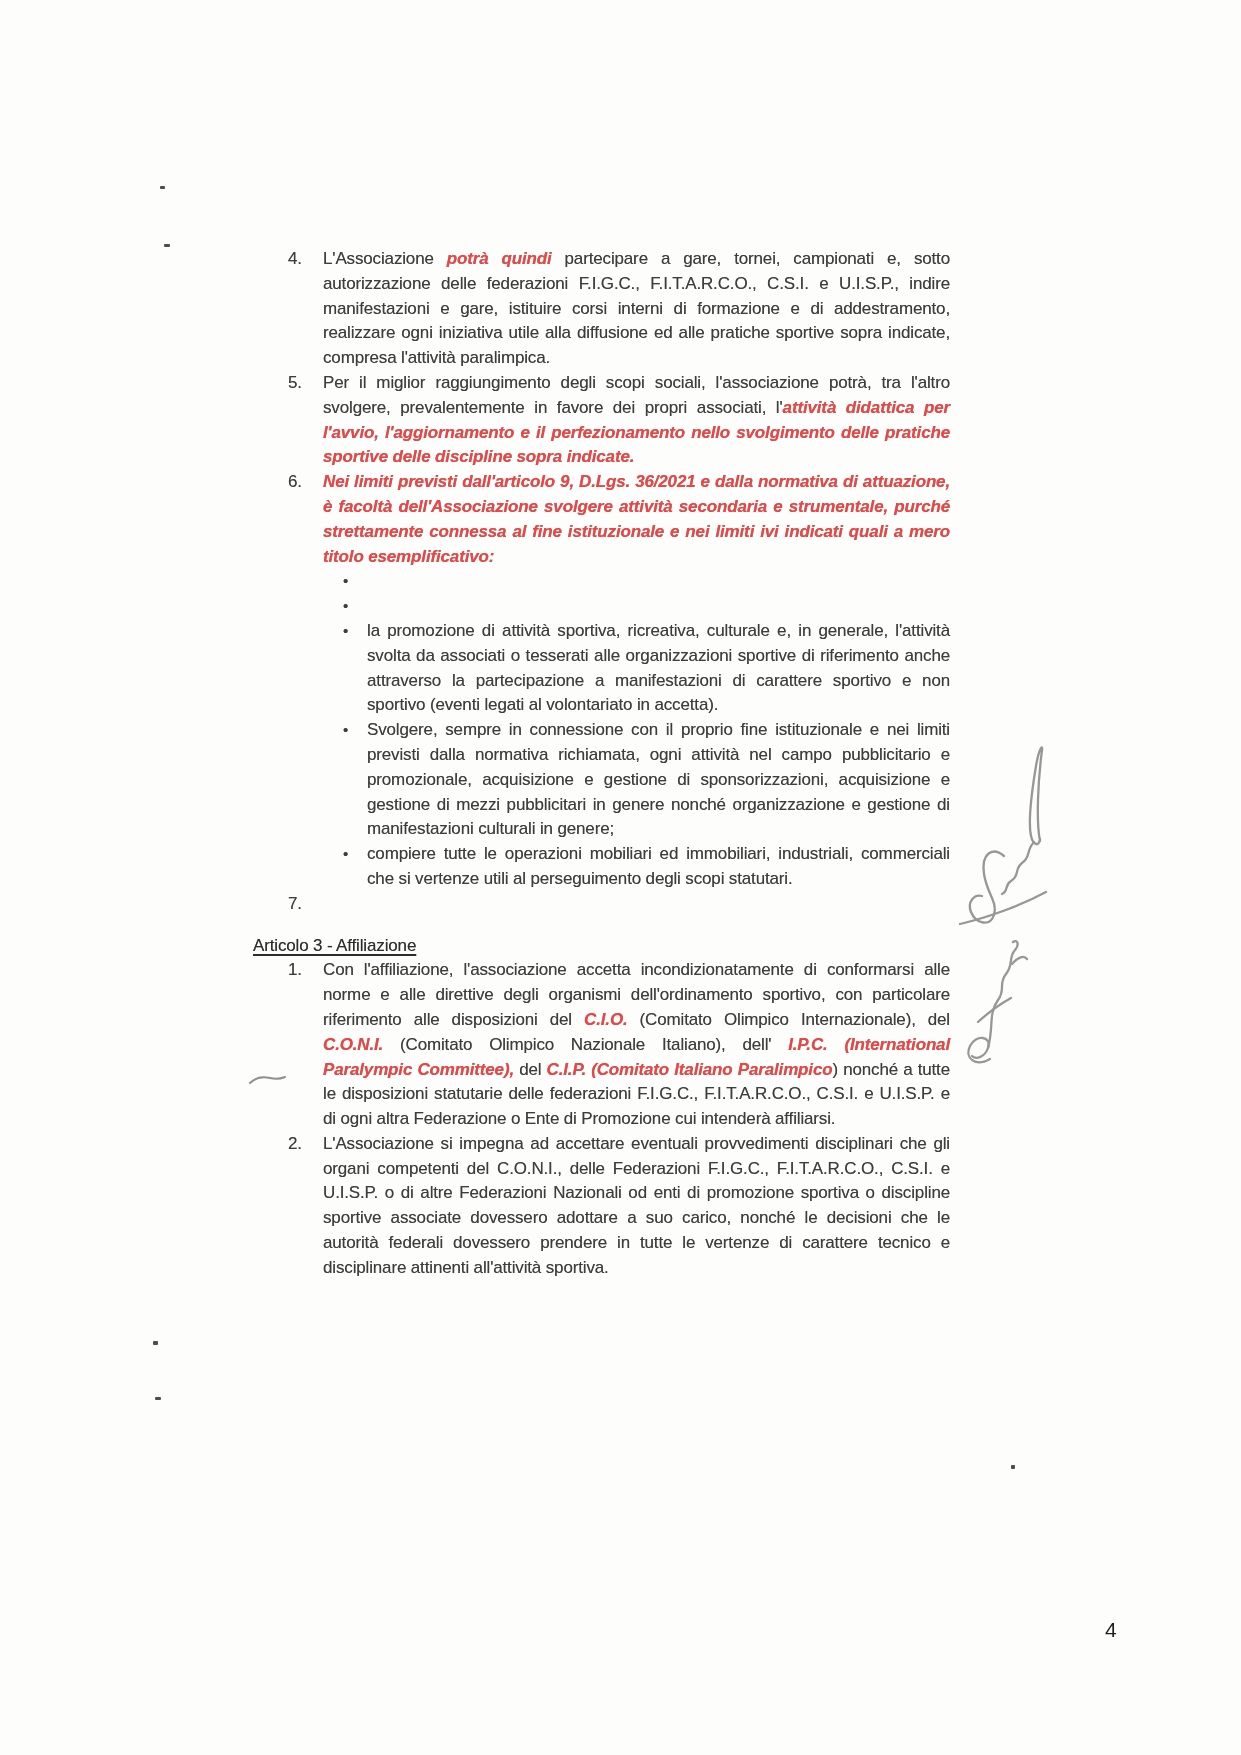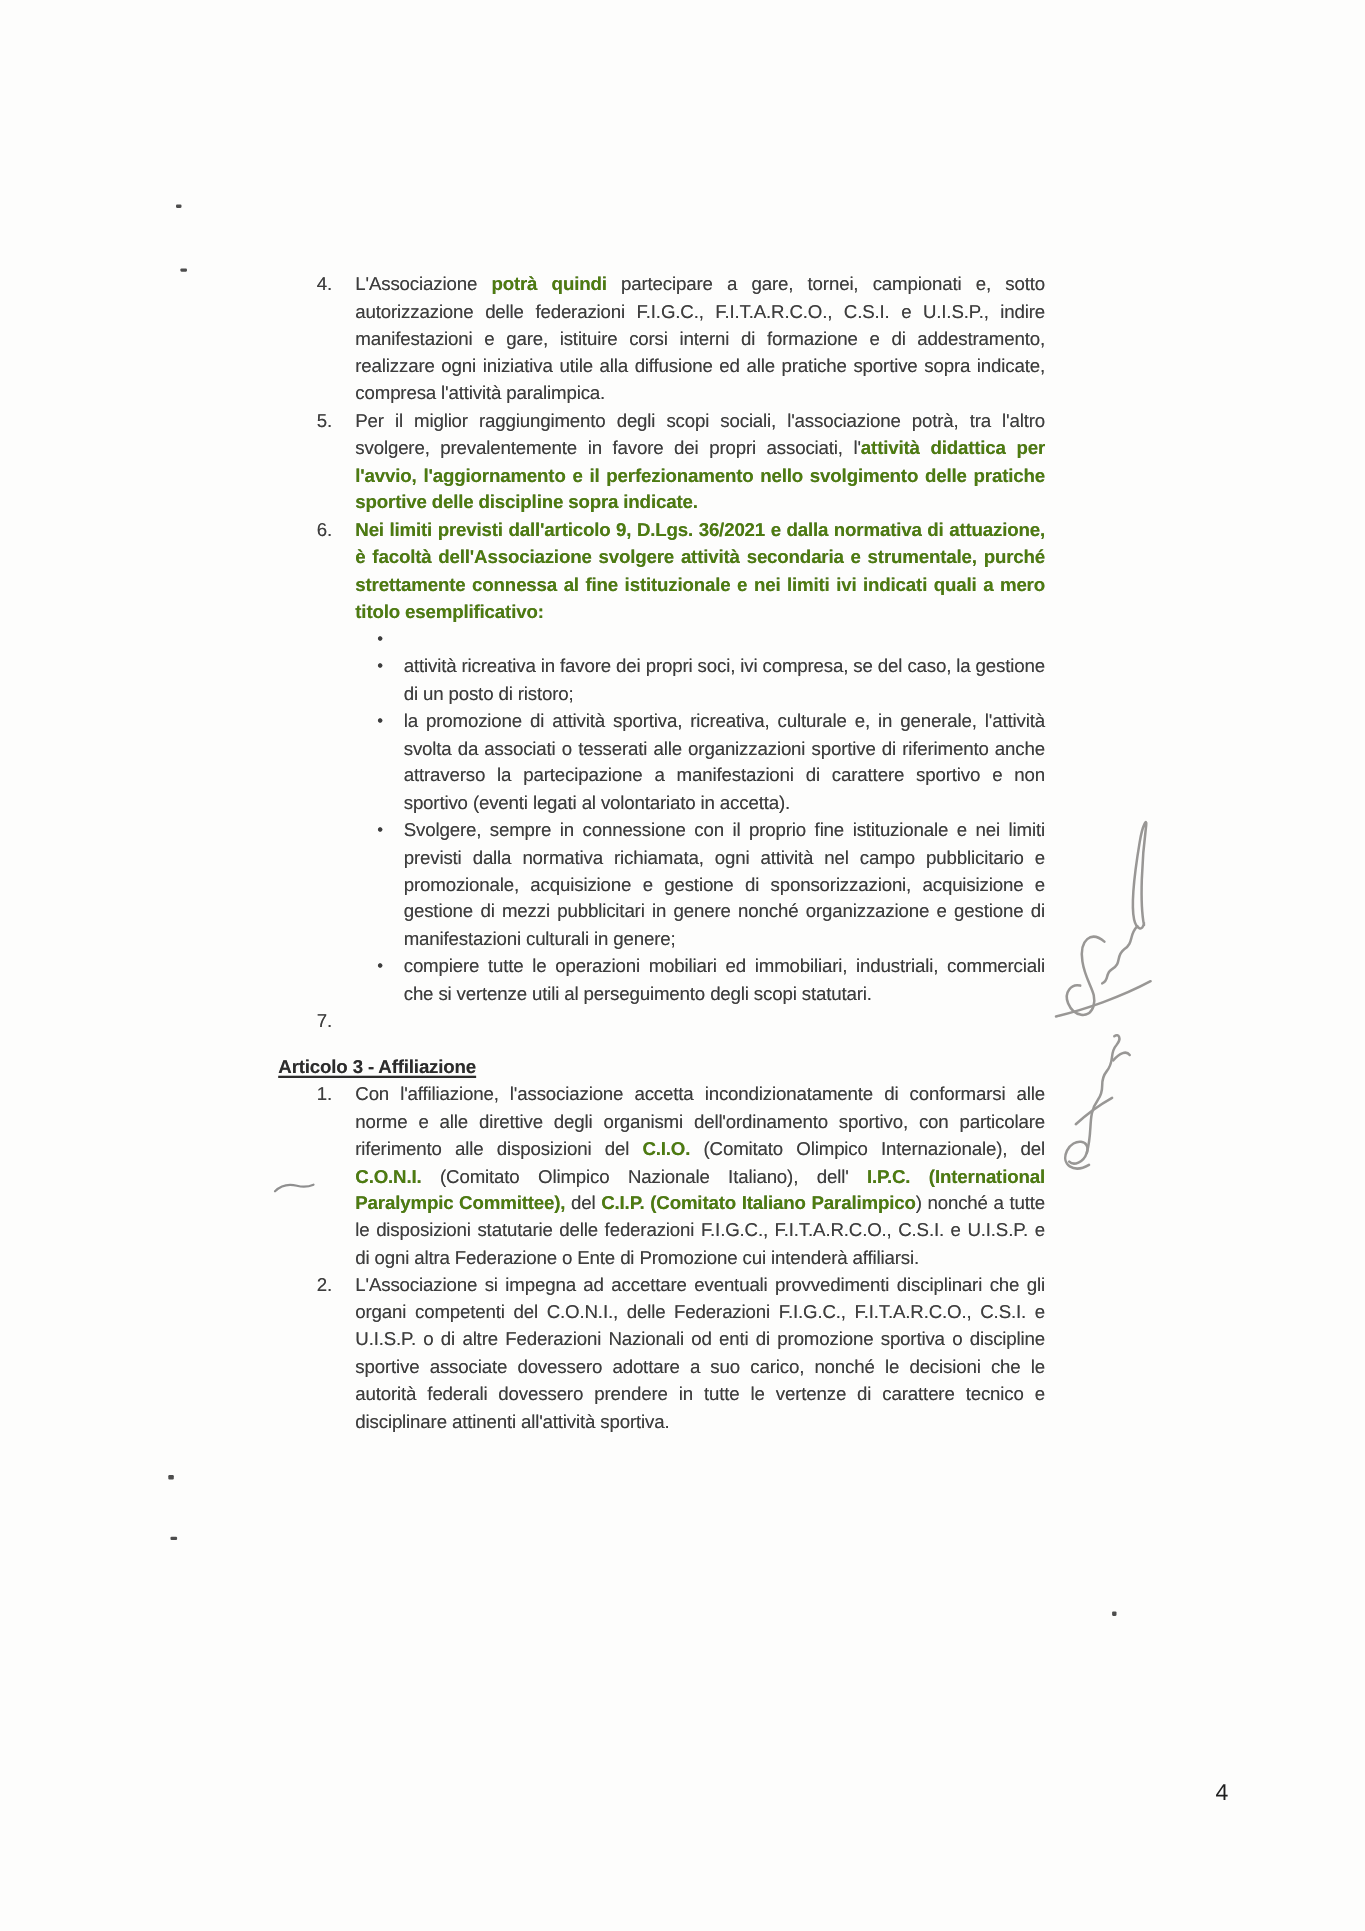--- a/index.html
+++ b/index.html
@@ -4,29 +4,29 @@
 <style>
   html,body{margin:0;padding:0;}
   body{width:1241px;height:1755px;background:#ffffff;font-family:"Liberation Sans",sans-serif;}
   .page{position:relative;width:1241px;height:1755px;background:#fdfdfc;overflow:hidden;}
   .content{
     position:absolute;left:253px;top:247px;width:697px;
     font-size:17px;line-height:24.8px;letter-spacing:-0.15px;
     color:#3d3d3d;text-align:justify;
     text-shadow:0 0 0.5px rgba(45,45,45,0.55);
   }
-  .b, .bold{font-weight:bold;color:#4d7c0f;}
+  .b, .bold{font-weight:bold;color:#ef4444;font-style:italic;}
   .li{display:flex;}
   .li .num{flex:0 0 70px;padding-left:35px;box-sizing:border-box;text-align:left;}
   .li .txt{flex:1;text-align:justify;}
   .bl{display:flex;padding-left:90px;}
   .bl .dot{flex:0 0 24px;font-size:15px;}
   .bl .txt{flex:1;text-align:justify;}
   .para{text-align:justify;}
-  .heading{margin-top:17px;font-weight:bold;color:#2c2c2c;}
+  .heading{margin-top:17px;font-weight:normal;color:#2c2c2c;}
   .heading .hu{text-decoration:underline;text-underline-offset:3px;text-decoration-thickness:1.5px;}
   .pgnum{position:absolute;left:1105px;top:1618px;font-size:21px;color:#1f1f1f;}
   .speck{position:absolute;background:#4d4d4d;border-radius:1px;}
   .sig{position:absolute;left:948px;top:726px;}
   .tick{position:absolute;left:248px;top:1072px;}
 </style>
 </head>
 <body>
 
 <div class="page">
@@ -51,21 +51,20 @@
       <div class="num">6.</div>
       <div class="txt"><span class="b">Nei limiti previsti dall'articolo 9, D.Lgs. 36/2021 e dalla normativa di attuazione, è facoltà dell'Associazione svolgere attività secondaria e strumentale, purché strettamente connessa al fine istituzionale e nei limiti ivi indicati quali a mero titolo esemplificativo:</span></div>
     </div>
 
     <div>
       <div class="bl">
         <span class="dot">•</span>
       </div>
       <div class="bl">
         <span class="dot">•</span>
-        <div class="txt"><span>attività ricreativa in favore dei propri soci, ivi compresa, se del caso, la gestione di un posto di ristoro;</span></div>
       </div>
       <div class="bl">
         <span class="dot">•</span>
         <div class="txt"><span>la promozione di attività sportiva, ricreativa, culturale e, in generale, l'attività svolta da associati o tesserati alle organizzazioni sportive di riferimento anche attraverso la partecipazione a manifestazioni di carattere sportivo e non sportivo (eventi legati al volontariato in accetta).</span></div>
       </div>
       <div class="bl">
         <span class="dot">•</span>
         <div class="txt"><span>Svolgere, sempre in connessione con il proprio fine istituzionale e nei limiti previsti dalla normativa richiamata, ogni attività nel campo pubblicitario e promozionale, acquisizione e gestione di sponsorizzazioni, acquisizione e gestione di mezzi pubblicitari in genere nonché organizzazione e gestione di manifestazioni culturali in genere;</span></div>
       </div>
       <div class="bl">

